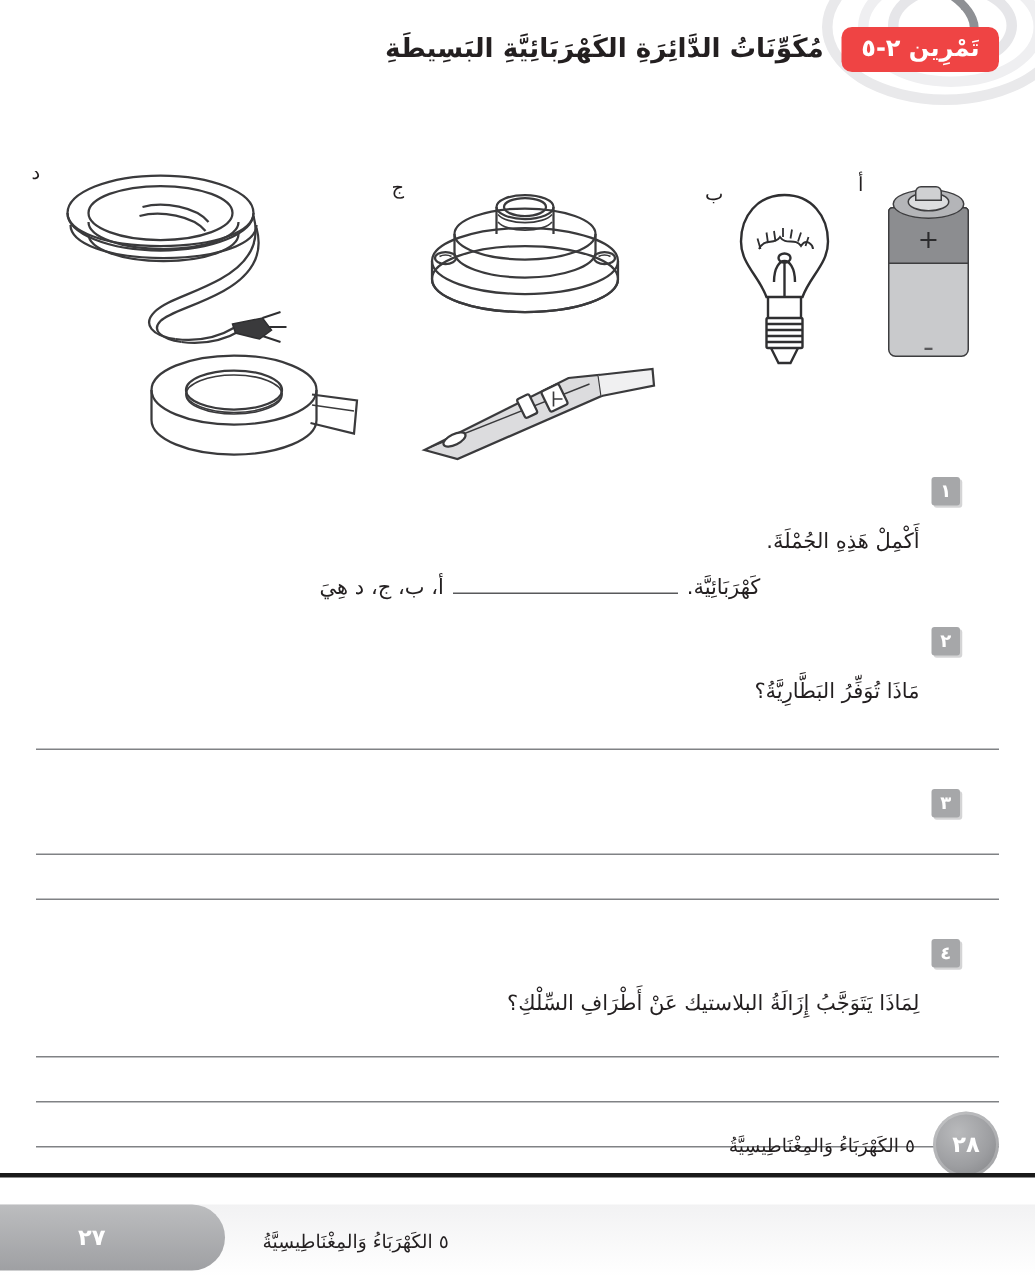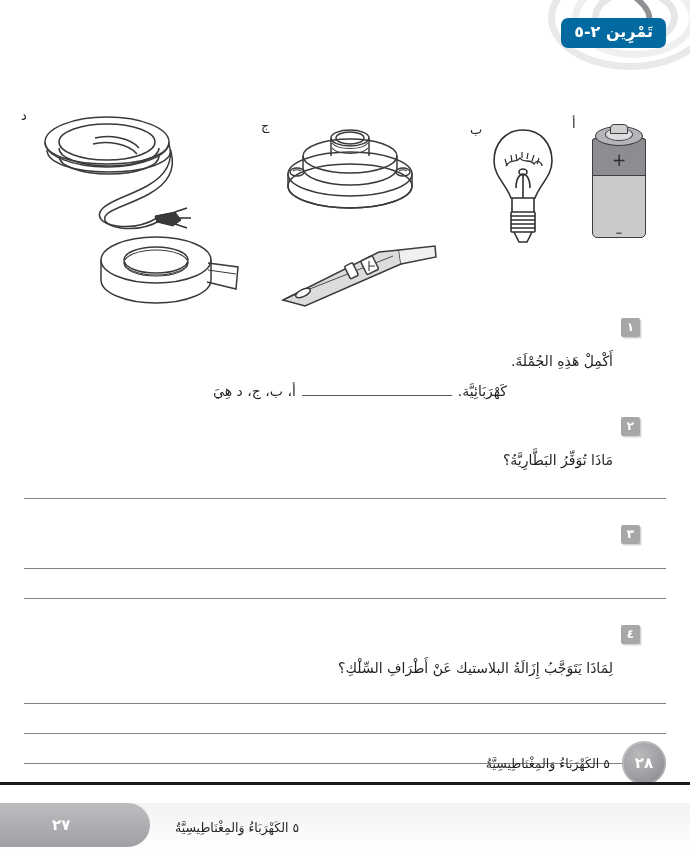--- a/index.html
+++ b/index.html
@@ -55,21 +55,21 @@
     top: 18px;
     right: 24px;
     left: 24px;
     display: flex;
     flex-direction: row;
     align-items: center;
     justify-content: flex-start;
     gap: 12px;
   }
   .exercise-badge {
-    background: #0369a1;
+    background: #ef4444;
     color: #ffffff;
     border-radius: 7px;
     padding: 4px 13px 6px 13px;
     font-size: 16px;
     font-weight: bold;
     white-space: nowrap;
     line-height: 1.25;
   }
   .lesson-title {
     font-size: 17.5px;
@@ -345,20 +345,21 @@
 
   <div class="corner-decor">
     <div class="swirl s1"></div>
     <div class="swirl s2"></div>
     <div class="swirl s3"></div>
     <div class="swirl-dark"></div>
   </div>
 
   <div class="header-row">
     <div class="exercise-badge">تَمْرِين ٢-٥</div>
+    <div class="lesson-title">مُكَوِّنَاتُ الدَّائِرَةِ الكَهْرَبَائِيَّةِ البَسِيطَةِ</div>
   </div>
 
 
   <div class="illustrations">
 
     <div class="item battery">
       <div class="item-label" style="top:-8px; left:-20px;">أ</div>
       <div class="body"></div>
       <div class="top-band"></div>
       <div class="cap-outer"></div>

